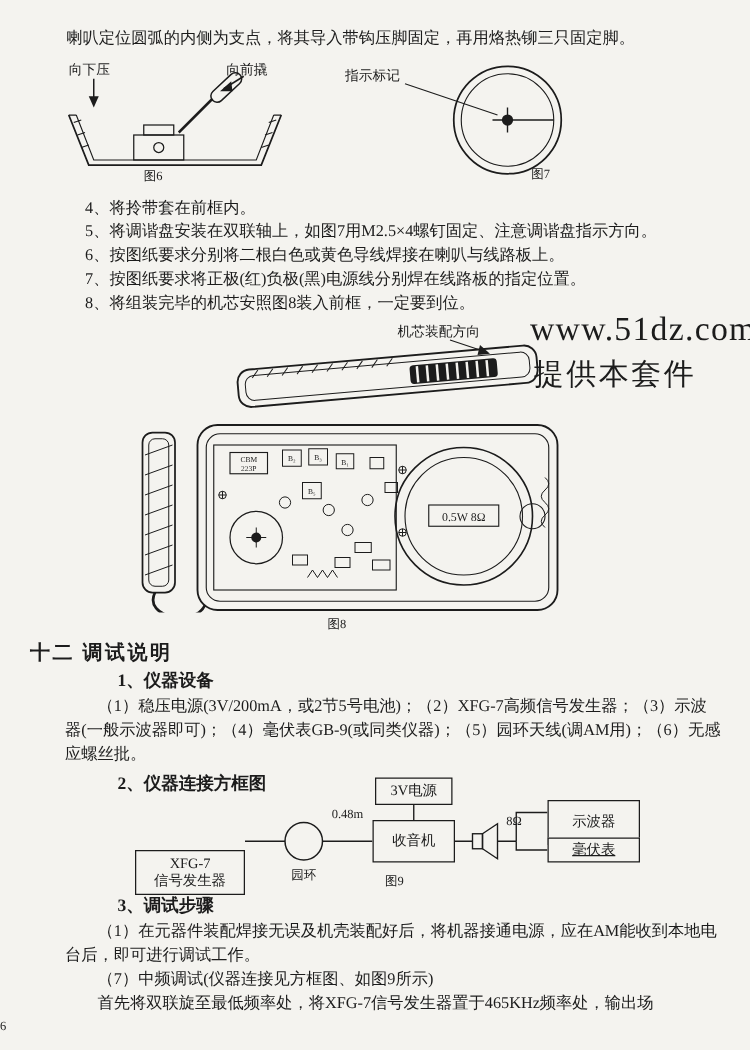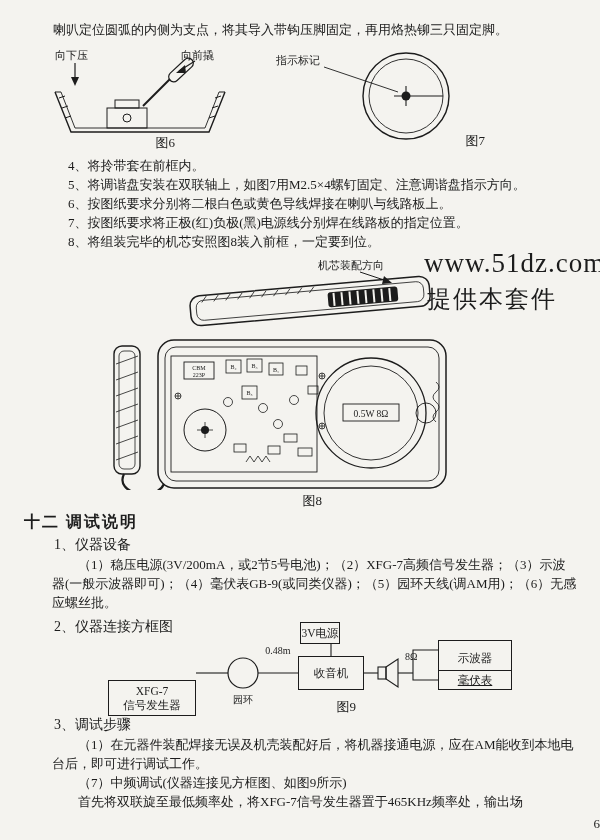--- a/index.html
+++ b/index.html
@@ -2,22 +2,22 @@
 <html><head>
 <meta charset="utf-8">
 <style>
   * { margin:0; padding:0; box-sizing:border-box; }
   html,body { width:600px; height:840px; }
   body { background:#f4f3ef; color:#1c1c1c; font-family:"Liberation Serif","DejaVu Serif",serif; }
   .page { position:relative; width:600px; height:840px; overflow:hidden; }
   .abs { position:absolute; }
   .txt { font-size:13px; line-height:19px;padding-left:28px; }
   .indent { text-indent:2em; }
-  .bold { font-weight:normal; }
-  .cap { font-size:13px; text-align:right; }
+  .bold { font-weight:bold;margin-left:40px; }
+  .cap { font-size:10px; text-align:left; }
   .small { font-size:11px; }
   svg { display:block; }
   .ln { stroke:#1c1c1c; fill:none; }
   .fillk { fill:#1c1c1c; stroke:none; }
   .f9box { position:absolute; border:1.3px solid #1c1c1c; background:#f4f3ef;
            display:flex; flex-direction:column; align-items:center; justify-content:center;
            font-size:11.5px; line-height:14px; text-align:center; }
   .watermark1 { font-size:27px; letter-spacing:1px; }
   .watermark2 { font-size:24px; letter-spacing:2px; }
   .h12 { font-size:16px; font-weight:bold; letter-spacing:2px; }
@@ -214,21 +214,21 @@
     <circle class="ln" cx="148" cy="57" r="15" stroke-width="1.2"></circle>
     <g>
       <rect class="ln" x="283" y="51" width="8" height="12" stroke-width="1.1"></rect>
       <polygon class="ln" points="291,51 303,43 303,71 291,63" stroke-width="1.1"></polygon>
     </g>
     <text x="183" y="38" font-size="10" text-anchor="middle">0.48m</text>
     <text x="310" y="44" font-size="10">8Ω</text>
     <text x="148" y="87" font-size="10" text-anchor="middle">园环</text>
   </svg>
 
-  <div class="f9box" style="left:300px; top:622px; width:40px; height:22px;">
+  <div class="f9box" style="left:300px; top:622px; width:62px; height:22px;">
     <span>3V电源</span>
   </div>
   <div class="f9box" style="left:108px; top:656px; width:88px; height:36px;margin-top:24px;">
     <span>XFG-7</span>
     <span>信号发生器</span>
   </div>
   <div class="f9box" style="left:298px; top:656px; width:66px; height:34px;">
     <span>收音机</span>
   </div>
   <div class="f9box" style="left:438px; top:640px; width:74px; height:36px;">

